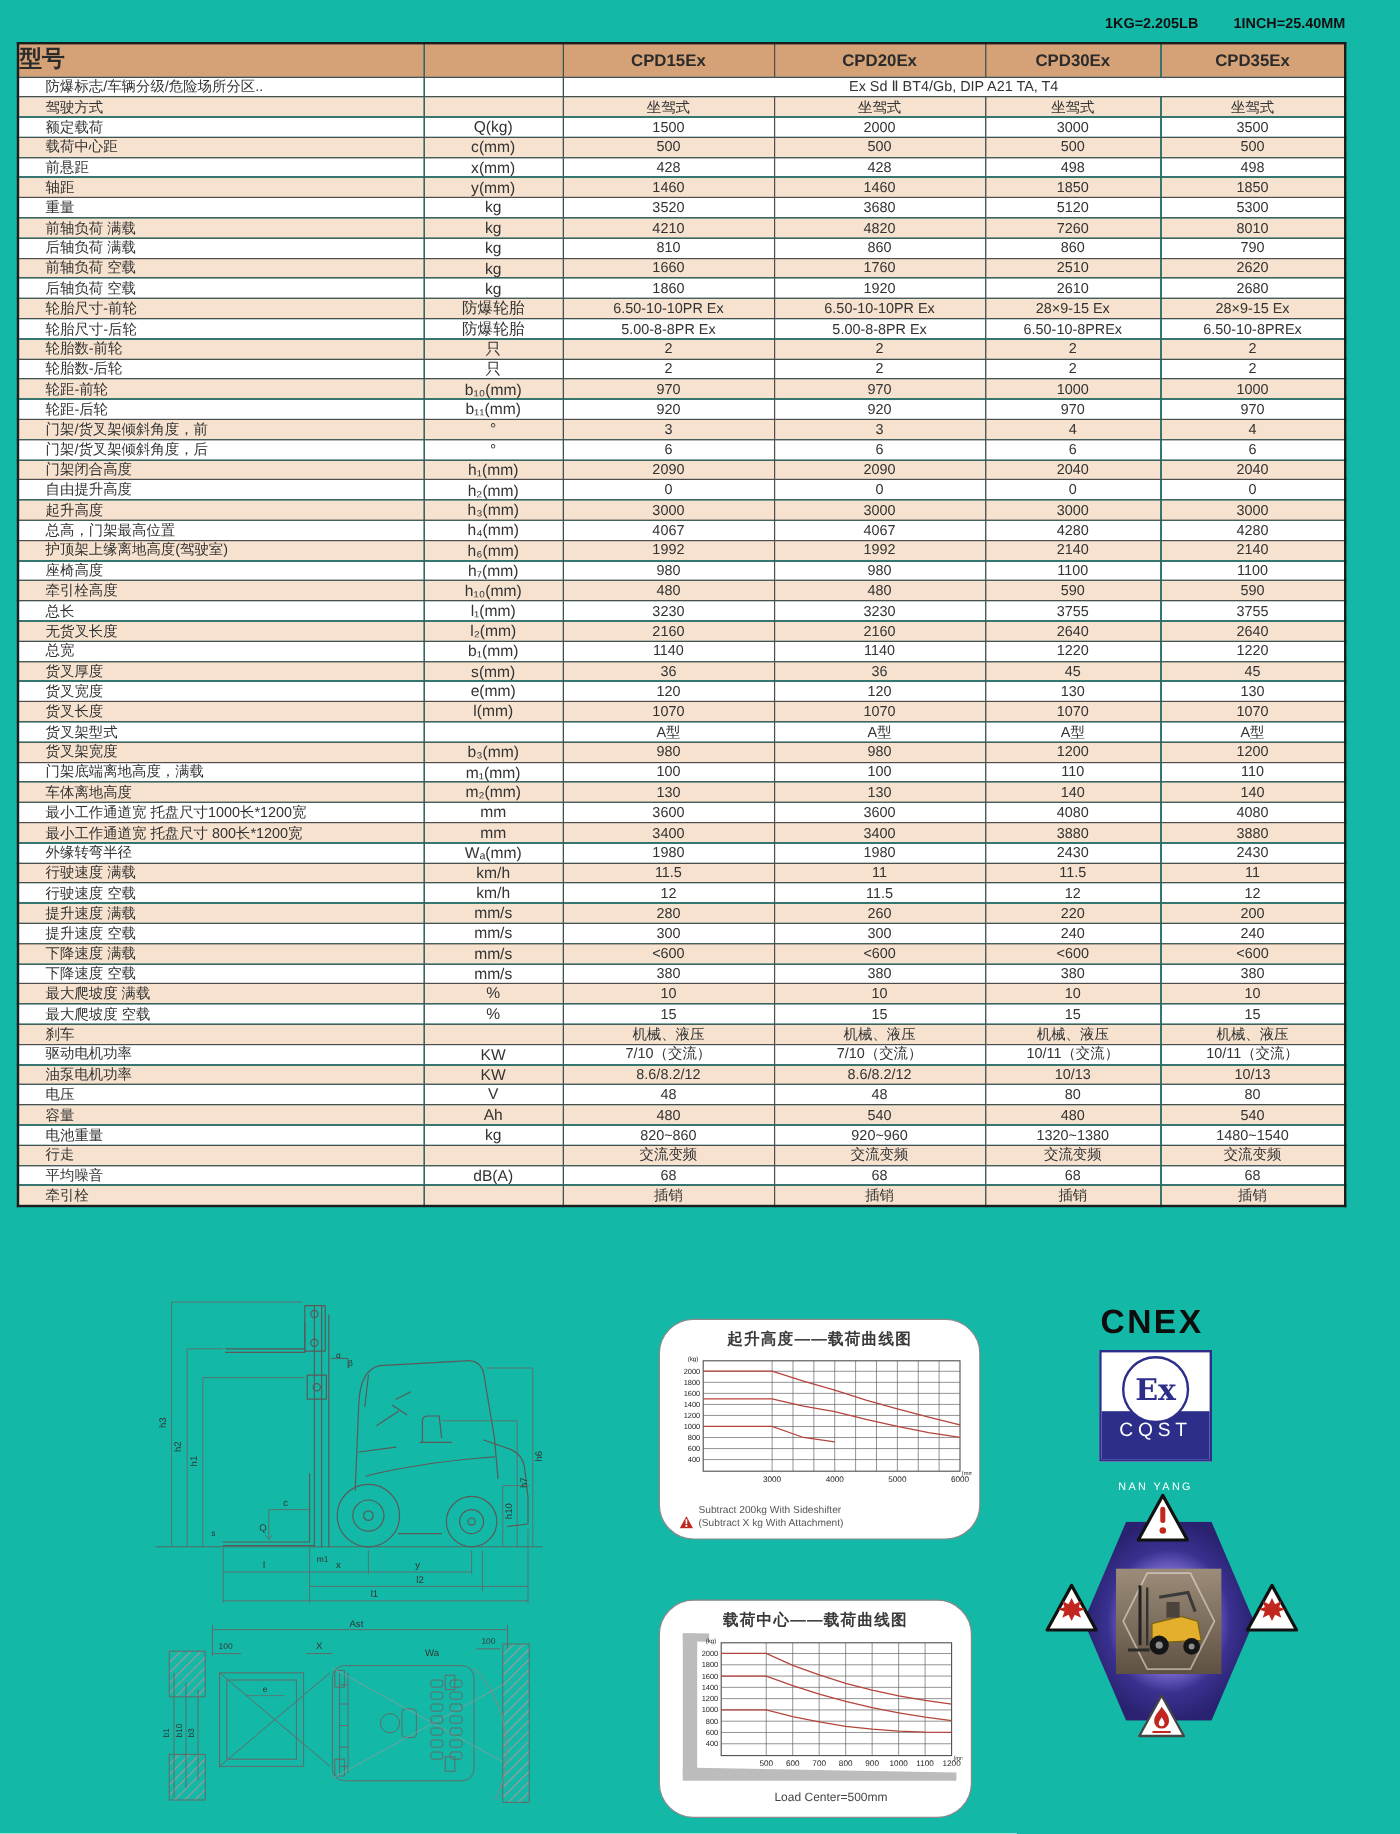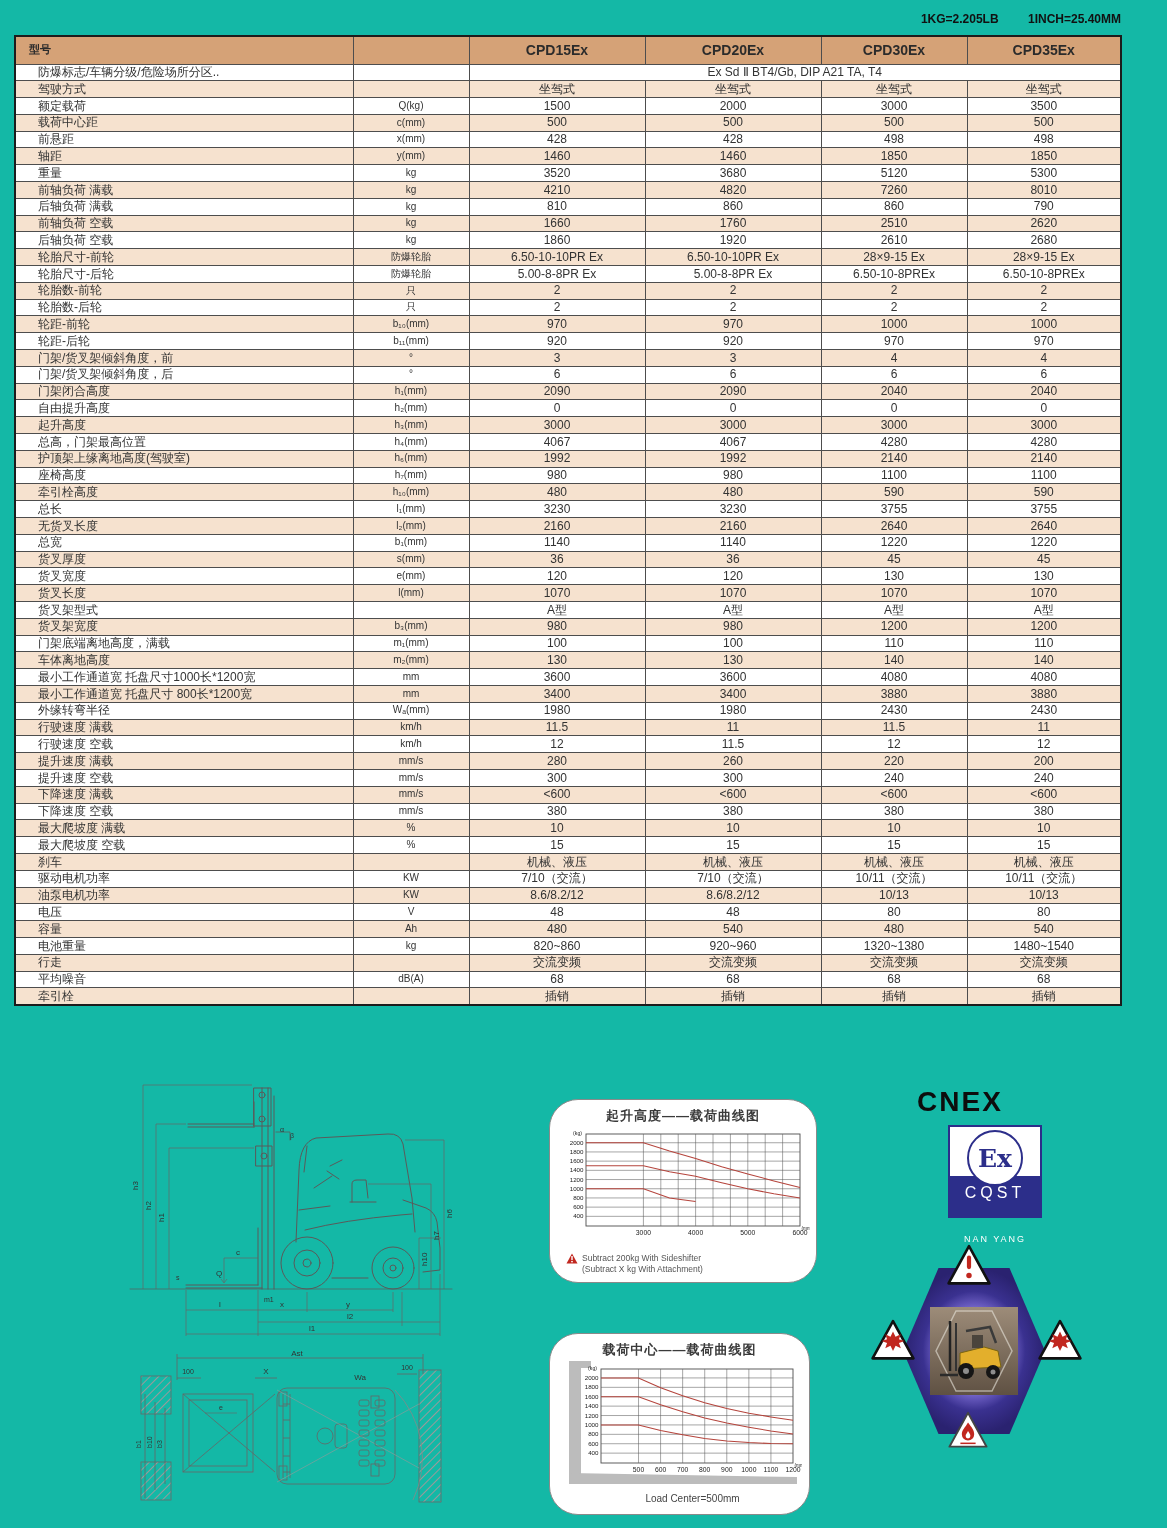--- a/index.html
+++ b/index.html
@@ -10,39 +10,39 @@
   
   .unit-note{position:absolute;top:12px;right:46px;font-size:12px;font-weight:bold;color:#111;}
   .unit-note span{margin-left:26px;}
 
   
   #spec-table{position:absolute;left:14px;top:35px;width:1106px;border-collapse:collapse;
               table-layout:fixed;border:2px solid #1c1c1c;}
   #spec-table th,#spec-table td{border:1px solid #4d4d4d;padding:0 2px;height:16.8px;
               line-height:1.05;font-size:12px;text-align:center;overflow:hidden;white-space:nowrap;color:#333;}
   #spec-table thead th{background:#d5a277;height:28px;font-size:14px;font-weight:bold;color:#2b2b2b;}
-  #spec-table thead th.lbl{ text-align:left;padding-left:13px;font-size:11px;}
+  #spec-table thead th.lbl{ text-align:left;padding-left:0;font-size:19px;}
   #spec-table td.lbl{text-align:left;padding-left:22px;}
-  #spec-table td.unit{font-size:10px;}
+  #spec-table td.unit{font-size:13px;}
   #spec-table tr.alt td{background:#f6e2cf;}
   #spec-table tr td{background:#ffffff;}
 
   
   .chart-box{position:absolute;border:1.5px solid #8a8a8a;border-radius:29px;background:#fff;}
   #chart1-box{left:549px;top:1099px;width:268px;height:184px;}
   #chart2-box{left:549px;top:1313px;width:261px;height:182px;margin-top:20px;}
   .chart-title{text-align:center;font-size:13px;font-weight:bold;color:#3a3a3a;margin-top:7px;letter-spacing:1px;}
   .chart-svg{display:block;margin:2px auto 0 auto;}
-  .chart-note{display:flex;align-items:flex-start;gap:4px;margin:0 0 0 16px;font-size:8.5px;color:#555;line-height:1.25;}
+  .chart-note{display:flex;align-items:flex-end;gap:4px;margin:0 0 0 16px;font-size:8.5px;color:#555;line-height:1.25;}
   .chart-note2{margin:0 0 0 26px;font-size:10px;color:#444;text-align:center;}
 
   
   #cnex{position:absolute;left:898px;top:1086px;width:124px;text-align:center;
         font-size:28px;font-weight:800;letter-spacing:2px;color:#0d0d0d;}
-  #ex-badge{position:absolute;left:948px;top:1125px;width:94px;height:93px;border:2px solid #2c2e8a;background:#fff;text-decoration:underline;}
+  #ex-badge{position:absolute;left:916px;top:1125px;width:94px;height:93px;border:2px solid #2c2e8a;background:#fff;text-decoration:underline;}
   #ex-badge .circle{position:absolute;left:17px;top:3px;width:56px;height:56px;border:2.5px solid #2c2e8a;
         border-radius:50%;background:#fff;z-index:2;display:flex;align-items:center;justify-content:center;
         font-family:"DejaVu Serif","Liberation Serif",serif;font-weight:bold;font-size:25px;color:#2c2e8a;}
   #ex-badge .band{position:absolute;left:0;bottom:0;width:100%;height:40px;background:#2c2e8a;color:#fff;
         text-align:center;z-index:1;padding-top:9px;}
   #ex-badge .band .cqst{font-size:16px;letter-spacing:4px;line-height:1.05;}
   #ex-badge .band .ny{font-size:9px;letter-spacing:2px;margin-top:32px;}
 
   
   #hexagon{position:absolute;left:903px;top:1268px;width:142px;height:166px;

